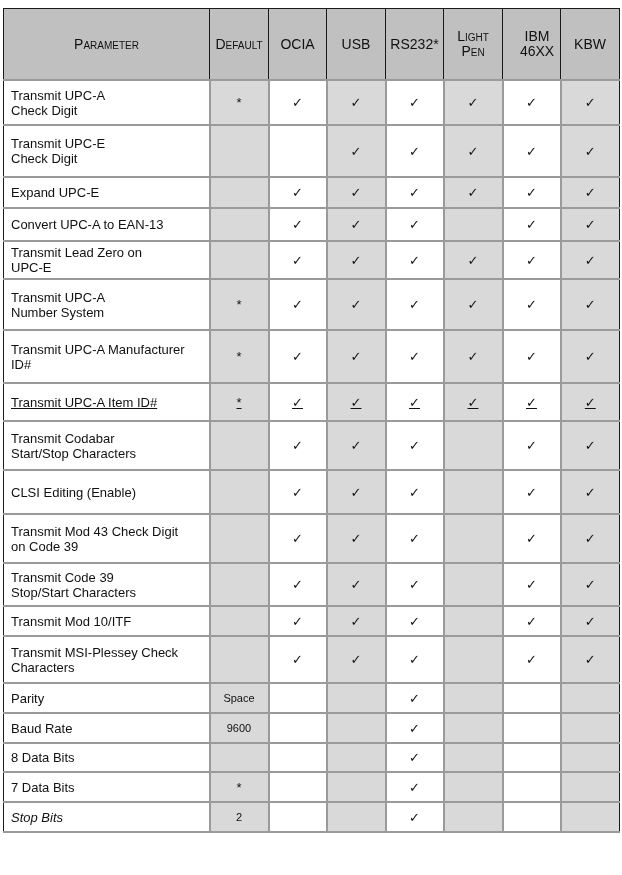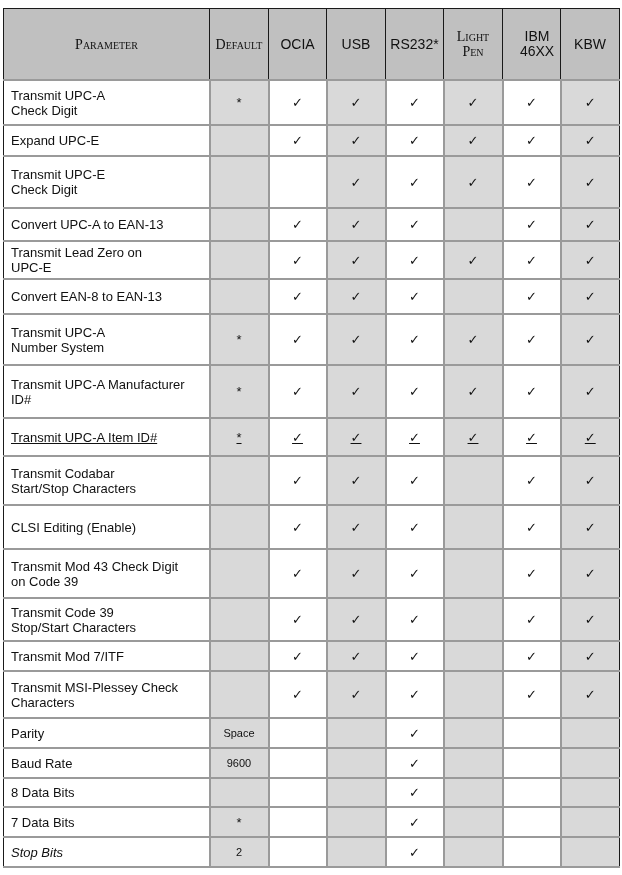--- a/index.html
+++ b/index.html
@@ -16,21 +16,21 @@
       background: #c0c0c0;
       border: 1px solid #1a1a1a;
       font-weight: normal;
       font-size: 14px;
       text-align: center;
       vertical-align: middle;
       height: 70px;
       padding: 0;
       line-height: 15px;
     }
-    table.grid th .sc { font-variant: small-caps; font-family: Liberation Serif, serif; }
+    table.grid th .sc { font-variant: small-caps; }
     table.grid td {
       border-top: 2px solid #9a9a9a;
       border-bottom: 2px solid #9a9a9a;
       border-left: 2px solid #9a9a9a;
       border-right: 2px solid #9a9a9a;
       padding: 0;
       vertical-align: middle;
       text-align: center;
     }
     table.grid td.param {
@@ -76,41 +76,41 @@
         <td class="param w" style="white-space: pre-line;">Transmit UPC-A
 Check Digit</td>
         <td class="g def" style="font-size: 13px;">*</td>
         <td class="w"><span class="chk">✓</span></td>
         <td class="g"><span class="chk">✓</span></td>
         <td class="w"><span class="chk">✓</span></td>
         <td class="g"><span class="chk">✓</span></td>
         <td class="w"><span class="chk">✓</span></td>
         <td class="g last"><span class="chk">✓</span></td>
       </tr>
-      <tr style="height: 31px;">
-        <td class="param w" style="white-space: pre-line;">Expand UPC-E</td>
-        <td class="g def"></td>
-        <td class="w"><span class="chk">✓</span></td>
-        <td class="g"><span class="chk">✓</span></td>
-        <td class="w"><span class="chk">✓</span></td>
-        <td class="g"><span class="chk">✓</span></td>
-        <td class="w"><span class="chk">✓</span></td>
-        <td class="g last"><span class="chk">✓</span></td>
-      </tr>
       <tr style="height: 52px;">
         <td class="param w" style="white-space: pre-line;">Transmit UPC-E
 Check Digit</td>
         <td class="g def"></td>
         <td class="w"></td>
         <td class="g"><span class="chk">✓</span></td>
         <td class="w"><span class="chk">✓</span></td>
         <td class="g"><span class="chk">✓</span></td>
         <td class="w"><span class="chk">✓</span></td>
         <td class="g last"><span class="chk">✓</span></td>
       </tr>
+      <tr style="height: 31px;">
+        <td class="param w" style="white-space: pre-line;">Expand UPC-E</td>
+        <td class="g def"></td>
+        <td class="w"><span class="chk">✓</span></td>
+        <td class="g"><span class="chk">✓</span></td>
+        <td class="w"><span class="chk">✓</span></td>
+        <td class="g"><span class="chk">✓</span></td>
+        <td class="w"><span class="chk">✓</span></td>
+        <td class="g last"><span class="chk">✓</span></td>
+      </tr>
       <tr style="height: 33px;">
         <td class="param w" style="white-space: pre-line;">Convert UPC-A to EAN-13</td>
         <td class="g def"></td>
         <td class="w"><span class="chk">✓</span></td>
         <td class="g"><span class="chk">✓</span></td>
         <td class="w"><span class="chk">✓</span></td>
         <td class="g"></td>
         <td class="w"><span class="chk">✓</span></td>
         <td class="g last"><span class="chk">✓</span></td>
       </tr>
@@ -118,30 +118,20 @@
         <td class="param w" style="white-space: pre-line;">Transmit Lead Zero on
 UPC-E</td>
         <td class="g def"></td>
         <td class="w"><span class="chk">✓</span></td>
         <td class="g"><span class="chk">✓</span></td>
         <td class="w"><span class="chk">✓</span></td>
         <td class="g"><span class="chk">✓</span></td>
         <td class="w"><span class="chk">✓</span></td>
         <td class="g last"><span class="chk">✓</span></td>
       </tr>
-      <tr style="height: 35px;">
-        <td class="param w" style="white-space: pre-line;">Convert EAN-8 to EAN-13</td>
-        <td class="g def"></td>
-        <td class="w"><span class="chk">✓</span></td>
-        <td class="g"><span class="chk">✓</span></td>
-        <td class="w"><span class="chk">✓</span></td>
-        <td class="g"></td>
-        <td class="w"><span class="chk">✓</span></td>
-        <td class="g last"><span class="chk">✓</span></td>
-      </tr>
       <tr style="height: 51px;">
         <td class="param w" style="white-space: pre-line;">Transmit UPC-A
 Number System</td>
         <td class="g def" style="font-size: 13px;">*</td>
         <td class="w"><span class="chk">✓</span></td>
         <td class="g"><span class="chk">✓</span></td>
         <td class="w"><span class="chk">✓</span></td>
         <td class="g"><span class="chk">✓</span></td>
         <td class="w"><span class="chk">✓</span></td>
         <td class="g last"><span class="chk">✓</span></td>
@@ -204,21 +194,21 @@
 Stop/Start Characters</td>
         <td class="g def"></td>
         <td class="w"><span class="chk">✓</span></td>
         <td class="g"><span class="chk">✓</span></td>
         <td class="w"><span class="chk">✓</span></td>
         <td class="g"></td>
         <td class="w"><span class="chk">✓</span></td>
         <td class="g last"><span class="chk">✓</span></td>
       </tr>
       <tr style="height: 30px;">
-        <td class="param w" style="white-space: pre-line;">Transmit Mod 7/ITF</td>
+        <td class="param w" style="white-space: pre-line;">Transmit Mod 10/ITF</td>
         <td class="g def"></td>
         <td class="w"><span class="chk">✓</span></td>
         <td class="g"><span class="chk">✓</span></td>
         <td class="w"><span class="chk">✓</span></td>
         <td class="g"></td>
         <td class="w"><span class="chk">✓</span></td>
         <td class="g last"><span class="chk">✓</span></td>
       </tr>
       <tr style="height: 47px;">
         <td class="param w" style="white-space: pre-line;">Transmit MSI-Plessey Check

